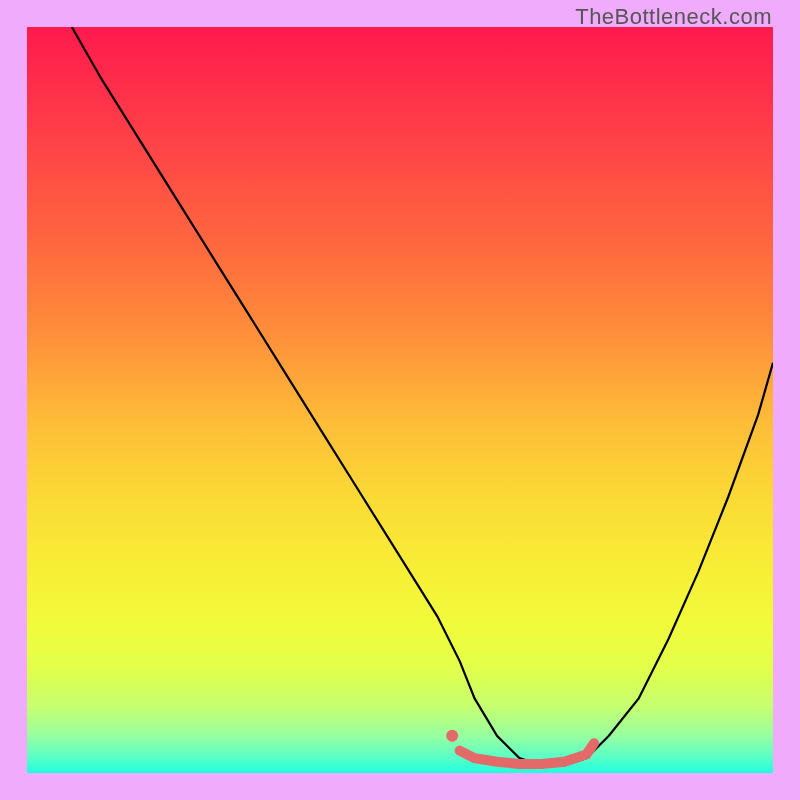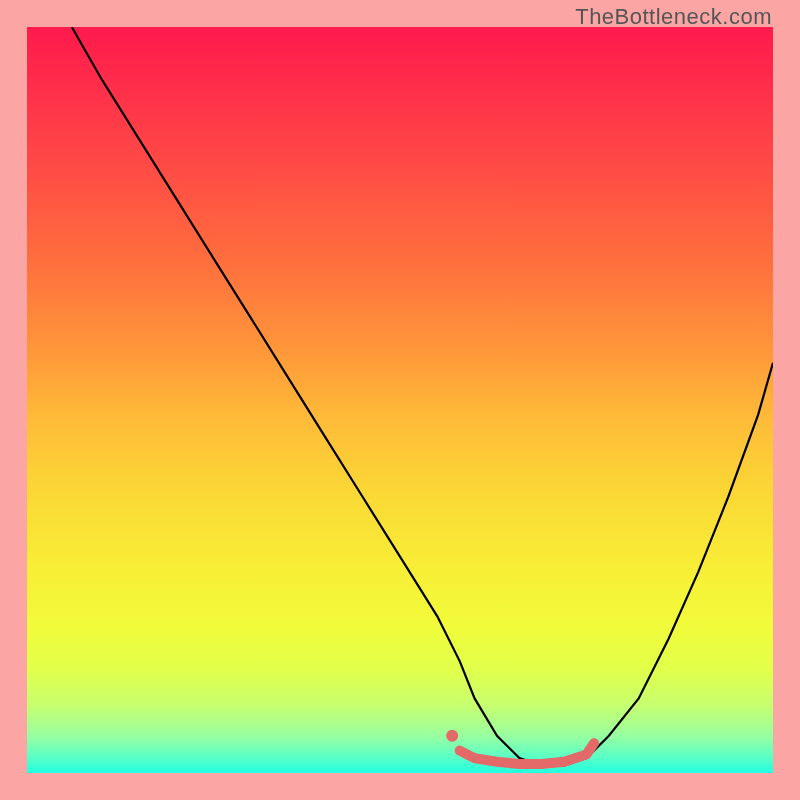--- a/index.html
+++ b/index.html
@@ -10,21 +10,21 @@
     background: #000;
     overflow: hidden;
     font-family: Arial, Helvetica, sans-serif;
   }
   .frame {
     position: absolute;
     left: 0;
     top: 0;
     width: 800px;
     height: 800px;
-    background: #fca5a5;
+    background: #f0abfc;
   }
   .plot {
     position: absolute;
     left: 27px;
     top: 27px;
     width: 746px;
     height: 746px;
     background: linear-gradient(to bottom,
       #ff1a4d 0%,
       #ff2e4a 8%,

